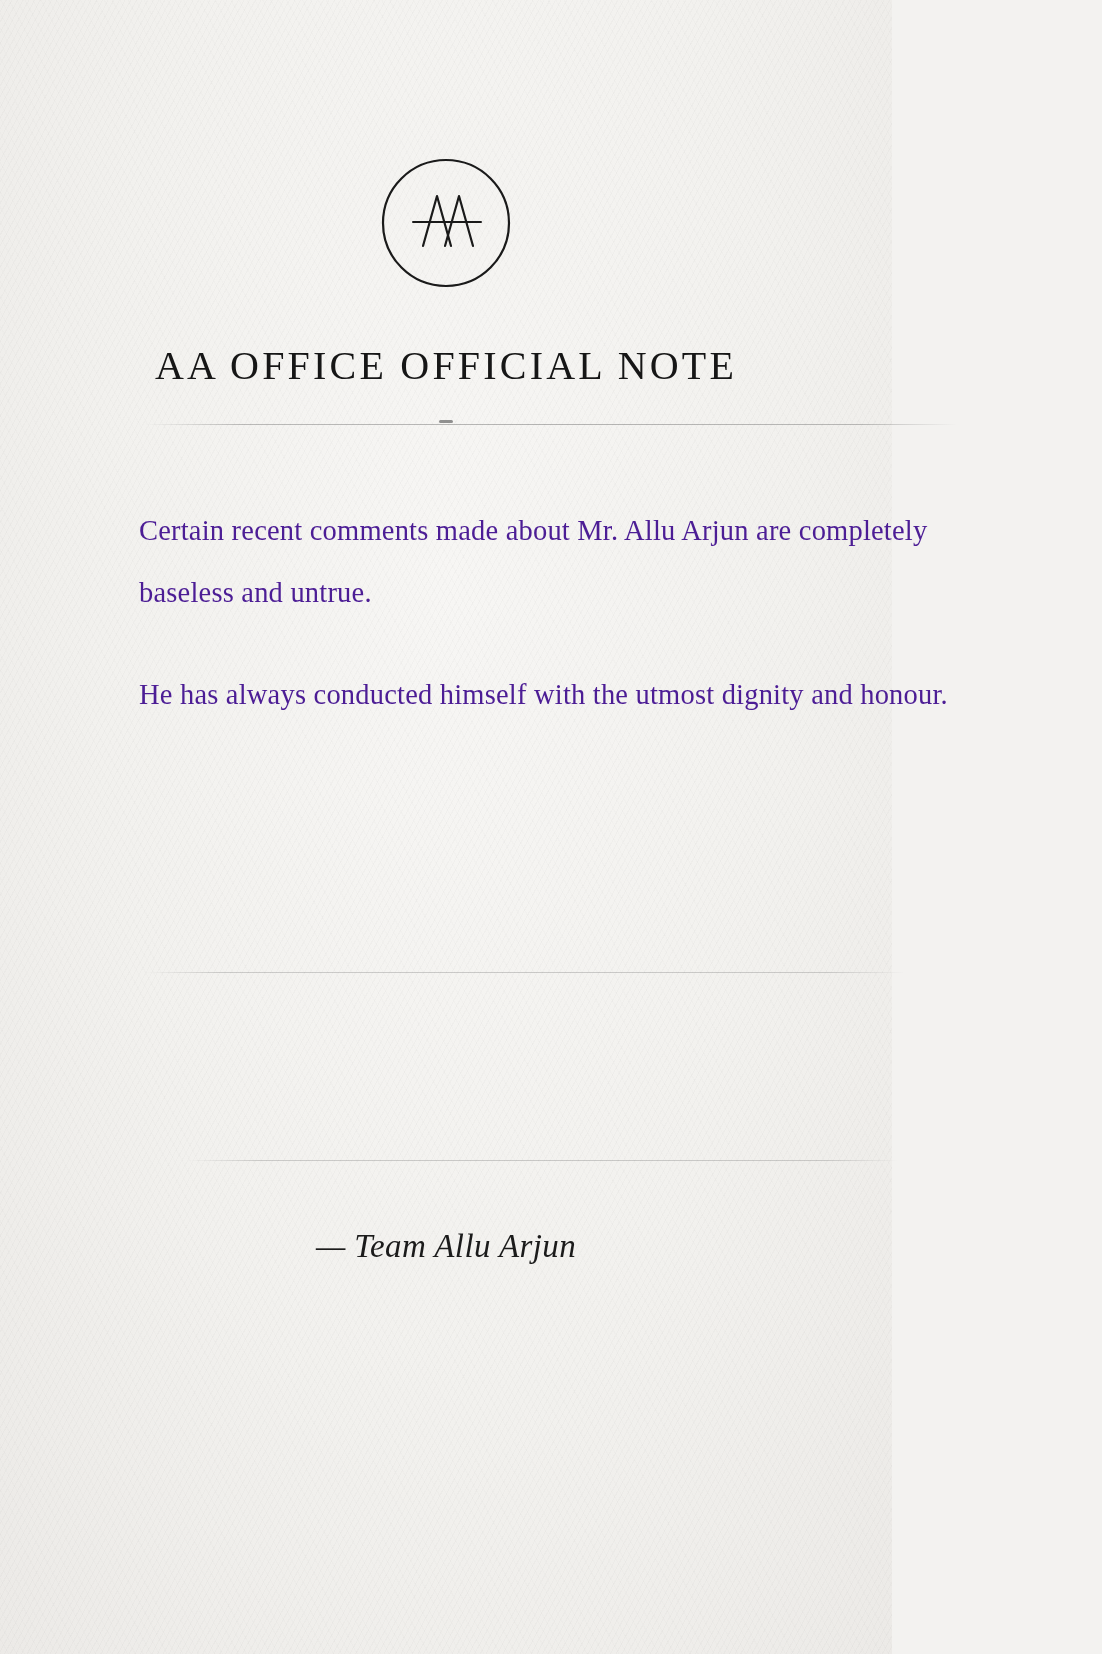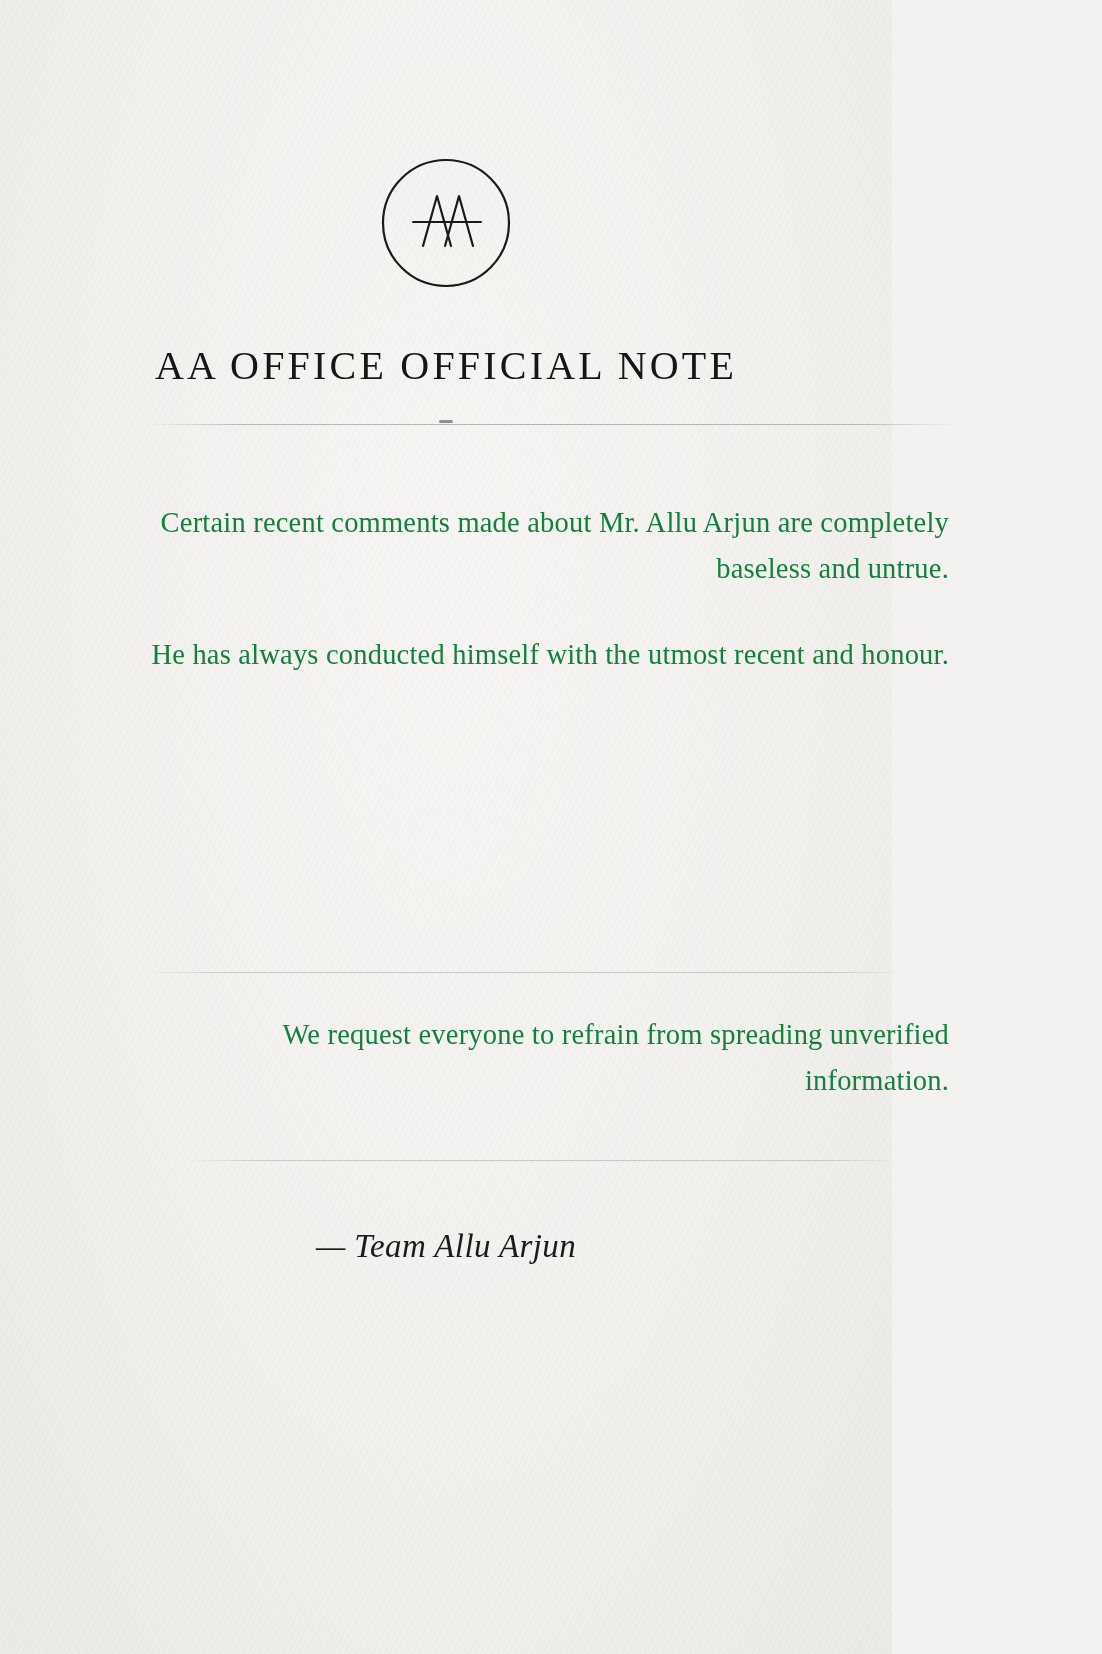--- a/index.html
+++ b/index.html
@@ -75,25 +75,24 @@
     border-radius: 2px;
     opacity: .75;
   }
   .body-block {
     position: absolute;
     left: 139px;
     width: 810px;
   }
   .para {
     font-size: 28.5px;
-    line-height: 46px;
-    color: #15803d;
+    line-height: 62px;
+    color: #4c1d95;
     margin: 0 0 40px 0;
     letter-spacing: 0.2px;
-    text-align: right;
   }
   .para:last-child { margin-bottom: 0; }
   #block-one { top: 500px; }
   .divider {
     position: absolute;
     left: 145px;
     width: 760px;
     height: 1px;
     background: linear-gradient(to right, rgba(0,0,0,0) 0%, rgba(110,110,110,0.30) 10%, rgba(110,110,110,0.32) 50%, rgba(110,110,110,0.30) 90%, rgba(0,0,0,0) 100%);
   }
@@ -126,25 +125,22 @@
       <path d="M38 70 L106 70" fill="none" stroke="#1a1a1a" stroke-width="2.0" stroke-linecap="round"></path>
     </svg>
   </div>
 
   <div class="doc-title">AA OFFICE OFFICIAL NOTE</div>
   <div class="title-rule"></div>
   <div class="title-rule-dot"></div>
 
   <div class="body-block" id="block-one">
     <p class="para">Certain recent comments made about Mr. Allu Arjun are completely baseless and untrue.</p>
-    <p class="para">He has always conducted himself with the utmost recent and honour.</p>
+    <p class="para">He has always conducted himself with the utmost dignity and honour.</p>
   </div>
 
   <div class="divider" id="divider-one"></div>
 
-  <div class="body-block" id="block-two">
-    <p class="para">We request everyone to refrain from spreading unverified information.</p>
-  </div>
 
   <div class="divider" id="divider-two"></div>
 
   <div class="signature">— Team Allu Arjun</div>
 </div>
 
 </body></html>

